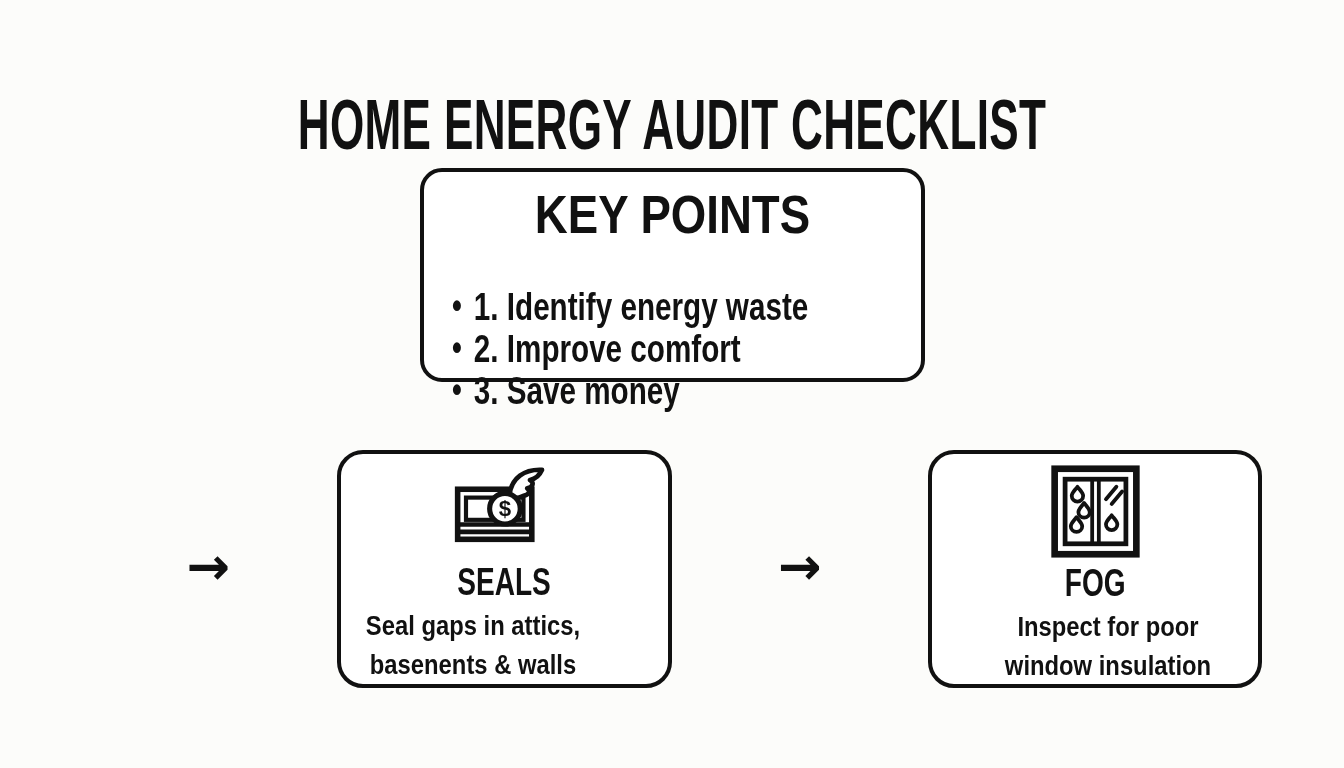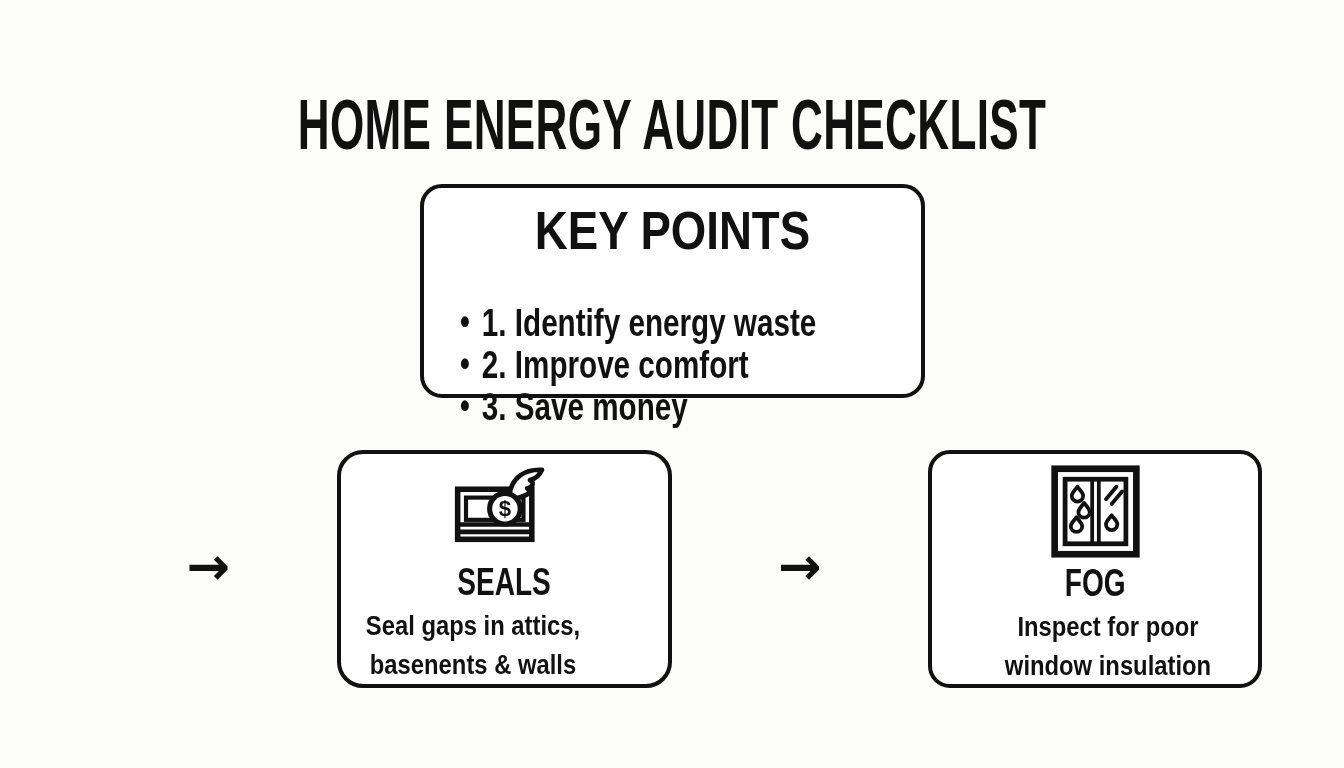--- a/index.html
+++ b/index.html
@@ -23,40 +23,40 @@
     line-height: 76px;
     letter-spacing: 0.5px;
     transform: scaleX(0.63);
     transform-origin: 50% 50%;
     white-space: nowrap;
   }
 
   
   .keypoints {
     position: absolute;
-    left: 420px; top: 184px;
+    left: 420px; top: 168px;
     width: 505px; height: 214px;
     box-sizing: border-box;
     background: #ffffff;
     border: 4px solid #111;
     border-radius: 22px;
   }
   .keypoints-title {
     margin-top: 16px;
     text-align: center;
     font-size: 53px;
     font-weight: 700;
     line-height: 54px;
     transform: scaleX(0.86);
     transform-origin: 50% 50%;
     white-space: nowrap;
   }
   .keypoints-list {
     list-style: none;
-    margin: 12px 0 0 12px;
+    margin: 12px 0 0 4px;
     padding: 0 0 0 24px;
   }
   .keypoints-list li {
     position: relative;
     font-size: 38px;
     font-weight: 700;
     line-height: 42px;
     padding-left: 28px;
     transform: scaleX(0.78);
     transform-origin: 0 50%;
@@ -81,21 +81,21 @@
     box-sizing: border-box;
     background: #ffffff;
     border: 4px solid #111;
     border-radius: 26px;
     display: flex;
     flex-direction: column;
     align-items: center;
   }
   .card-drafts { width: 342px; }
   .card-seals  { width: 335px; }
-  .card-fog    { width: 334px; border-radius: 22px; }
+  .card-fog    { width: 334px; }
   .arrow-cell {
     flex: 1;
     display: flex;
     align-items: center;
     justify-content: center;
   }
   .arrow-glyph {
     font-family: "DejaVu Sans", sans-serif;
     font-size: 52px;
     font-weight: 700;

